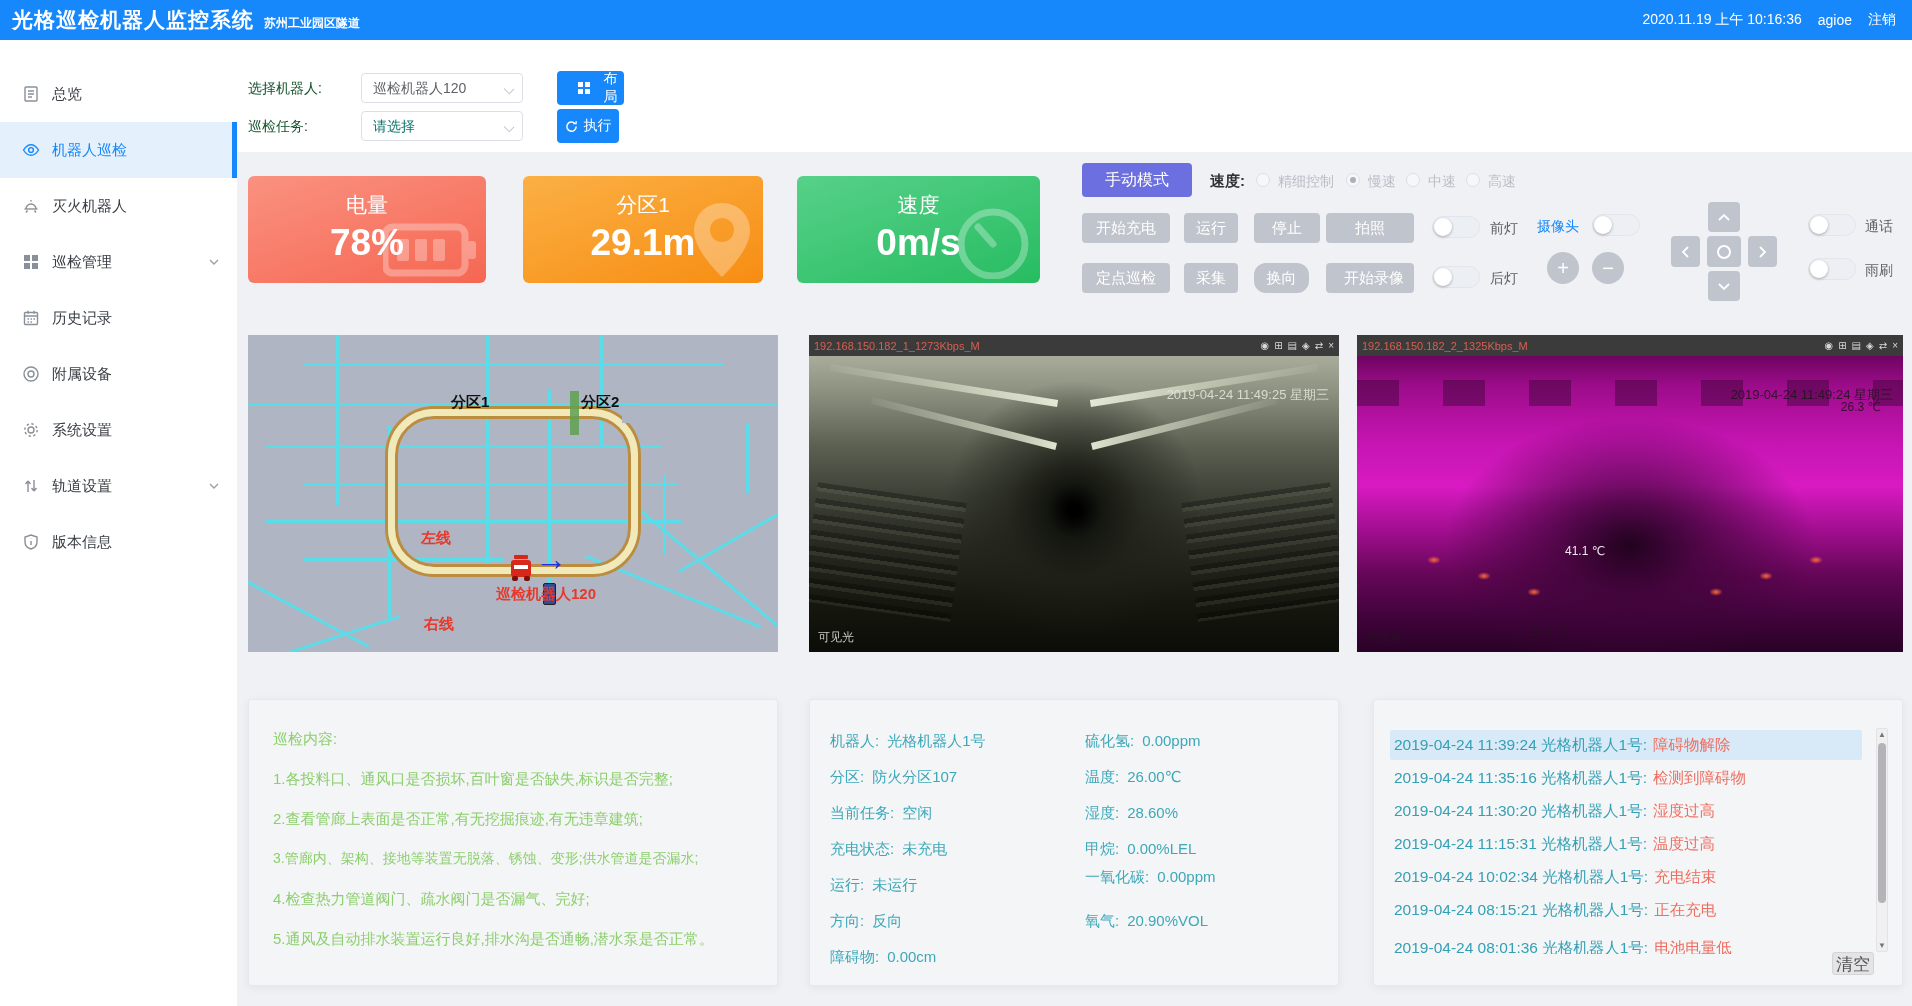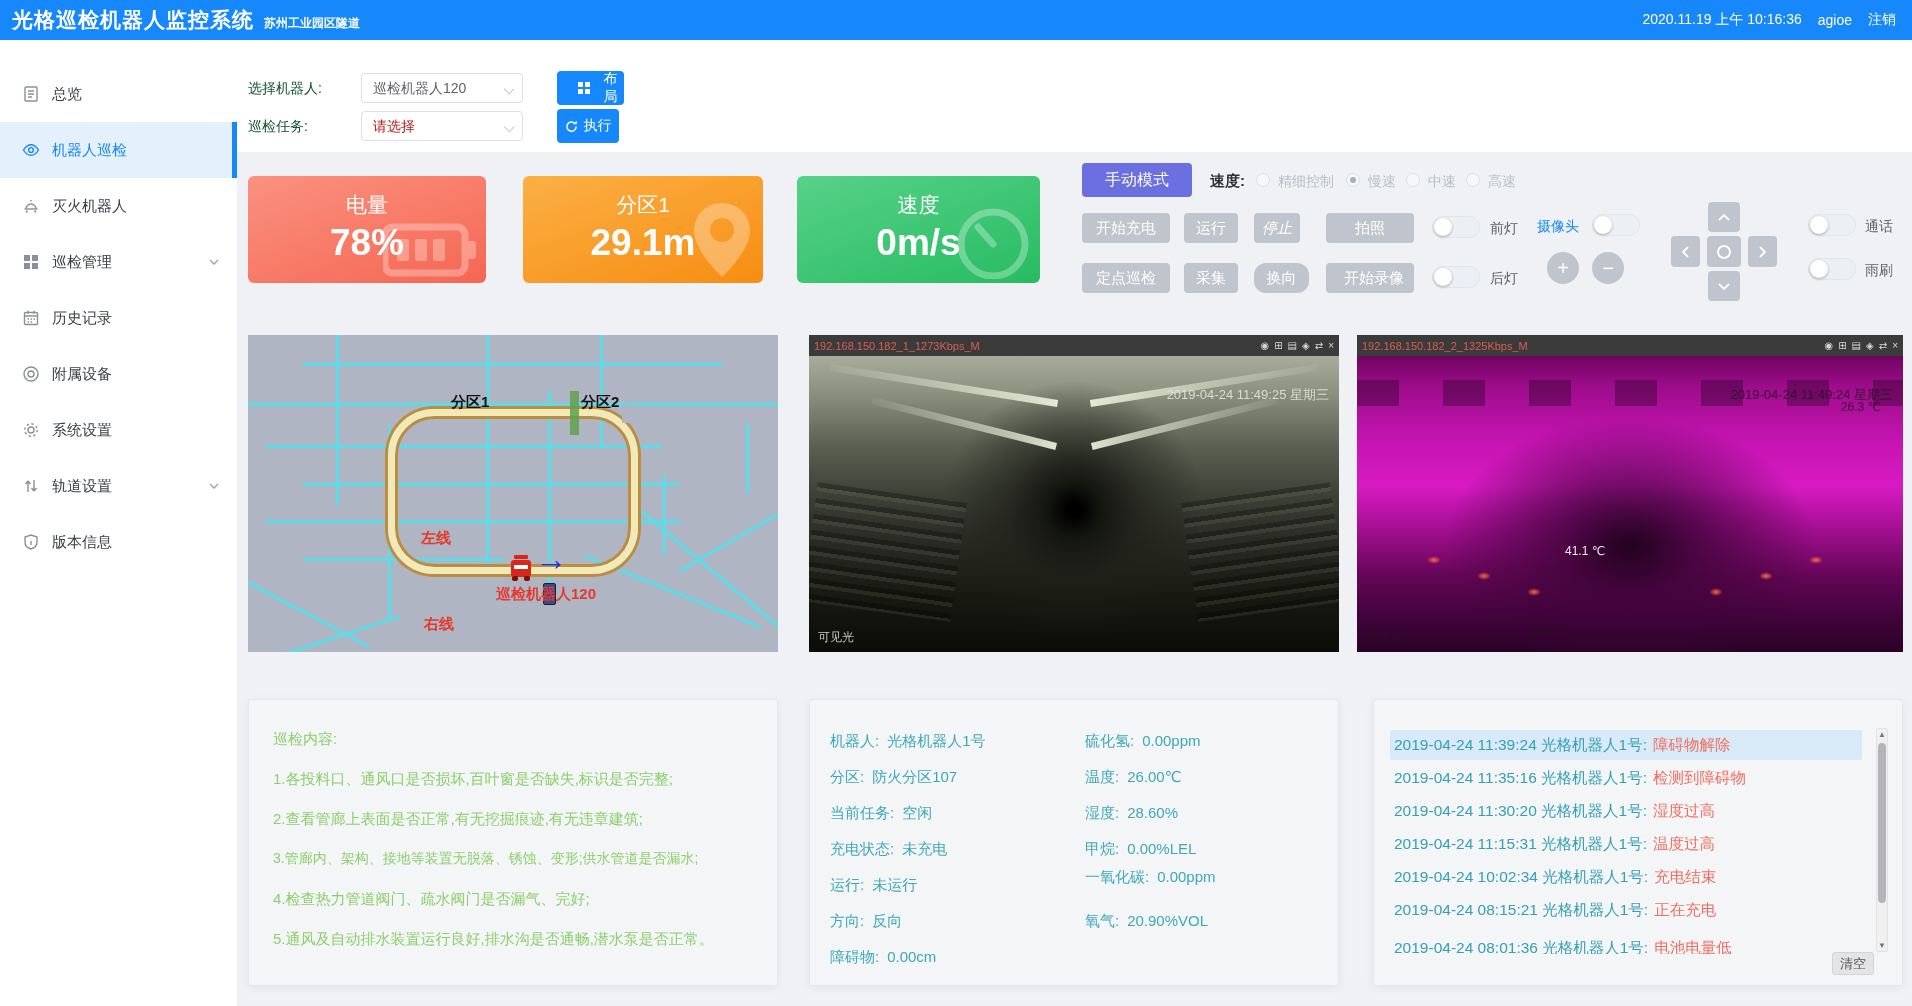--- a/index.html
+++ b/index.html
@@ -21,21 +21,21 @@
   .side-item .slabel { font-size:15px; margin-left:12px; }
   .side-item.active { background:#e4f1fc; color:#1788fb; }
   .side-item.active .sicon { color:#1788fb; }
   .side-item.active::after { content:""; position:absolute; right:0; top:0; width:5px; height:56px; background:#1788fb; }
   .chev { position:absolute; right:18px; color:#9aa0a8; display:inline-flex; }
 
   
   .toolbar { position:absolute; left:237px; top:40px; width:1675px; height:112px; background:#fff; }
   .flabel { position:absolute; font-size:14px; color:#14532d; line-height:30px; }
   .select { position:absolute; width:162px; height:30px; background:#fff; border:1px solid #dcdfe6; border-radius:4px; font-size:14px; color:#606266; line-height:28px; padding-left:11px; cursor:pointer; }
-  .select .ph { color:#b91c1c; }
+  .select .ph { color:#0f766e; }
   .select .sarrow { position:absolute; right:9px; top:11px; width:8px; height:8px; border-right:1.6px solid #c0c4cc; border-bottom:1.6px solid #c0c4cc; transform:rotate(45deg) scaleY(0.9); }
   .bluebtn { position:absolute; background:#1788fb; color:#fff; border:none; border-radius:4px; font-size:14px; display:flex; align-items:center; justify-content:center; cursor:pointer; gap:6px; font-family:inherit; }
   .gridglyph { width:5px; height:5px; background:#fff; box-shadow:7px 0 0 #fff, 0 7px 0 #fff, 7px 7px 0 #fff; margin-right:8px; margin-bottom:7px; display:inline-block; }
 
   
   .card { position:absolute; top:176px; height:107px; border-radius:6px; color:#fff; text-align:center; overflow:hidden; }
   .card .ct { font-size:21px; margin-top:15px; position:relative; z-index:2; }
   .card .cv { font-size:37px; font-weight:bold; margin-top:3px; position:relative; z-index:2; }
   .card svg { position:absolute; right:8px; bottom:4px; opacity:0.3; z-index:1; }
 
@@ -102,21 +102,21 @@
   .stat-line .v { margin-left:8px; }
   .logwrap { position:absolute; left:0; top:22px; width:492px; height:232px; overflow:hidden; }
   .log-row { position:absolute; left:20px; width:472px; height:30px; line-height:30px; font-size:15.5px; white-space:nowrap; }
   .log-row.hl { background:#d8eaf8; border-radius:2px; padding-left:4px; left:16px; }
   .log-head { color:#35a0b5; }
   .log-msg { color:#ee6f62; margin-left:6px; }
   .sbar { position:absolute; right:14px; top:28px; width:12px; height:224px; background:#f0f0f1; border:1px solid #e3e3e5; border-radius:2px; }
   .sbar .th { position:absolute; left:1px; width:8px; top:14px; height:160px; background:#b4b4b8; border-radius:4px; cursor:pointer; }
   .sbar .aru,.sbar .ard { position:absolute; left:0; width:10px; text-align:center; font-size:8px; color:#777; cursor:pointer; }
   .sbar .aru { top:1px; } .sbar .ard { bottom:1px; }
-  .clearbtn { position:absolute; right:28px; bottom:10px; width:42px; height:23px; background:#e4e4e6; border:1px solid #d4d4d8; border-radius:3px; font-size:13px; color:#555; cursor:pointer; font-family:inherit; }
+  .clearbtn { position:absolute; right:28px; bottom:10px; width:42px; height:23px; background:#e4e4e6; border:1px solid #d4d4d8; border-radius:3px; font-size:17px; color:#555; cursor:pointer; font-family:inherit; }
 </style>
 </head>
 <body>
 
 <div class="hdr">
   <div class="hdr-title">光格巡检机器人监控系统</div>
   <div class="hdr-sub">苏州工业园区隧道</div>
   <div class="hdr-right">
     <span>2020.11.19 上午 10:16:36</span>
     <span class="link">agioe</span>
@@ -280,21 +280,21 @@
 <span class="rlabel" style="left:1278px;">精细控制</span>
 <span class="radio sel" style="left:1346px;"></span>
 <span class="rlabel" style="left:1368px;">慢速</span>
 <span class="radio" style="left:1406px;"></span>
 <span class="rlabel" style="left:1428px;">中速</span>
 <span class="radio" style="left:1466px;"></span>
 <span class="rlabel" style="left:1488px;">高速</span>
 
 <button class="gbtn" style="left:1082px; top:213px; width:88px;">开始充电</button>
 <button class="gbtn" style="left:1184px; top:213px; width:54px;">运行</button>
-<button class="gbtn" style="left:1254px; top:213px; width:46px;font-style:italic;">停止</button>
+<button class="gbtn" style="left:1254px; top:213px; width:66px;">停止</button>
 <button class="gbtn" style="left:1326px; top:213px; width:88px;">拍照</button>
 <div class="switch" style="left:1432px; top:216px;">
     <div class="knob"></div>
   </div>
 <div class="tlabel" style="left:1490px; top:220px;">前灯</div>
 
 <button class="gbtn" style="left:1082px; top:263px; width:88px;">定点巡检</button>
 <button class="gbtn" style="left:1184px; top:263px; width:54px;">采集</button>
 <button class="gbtn" style="left:1254px; top:263px; width:55px;border-radius:12px;">换向</button>
 <button class="gbtn" style="left:1326px; top:263px; width:88px;padding-left:8px;">开始录像</button>

